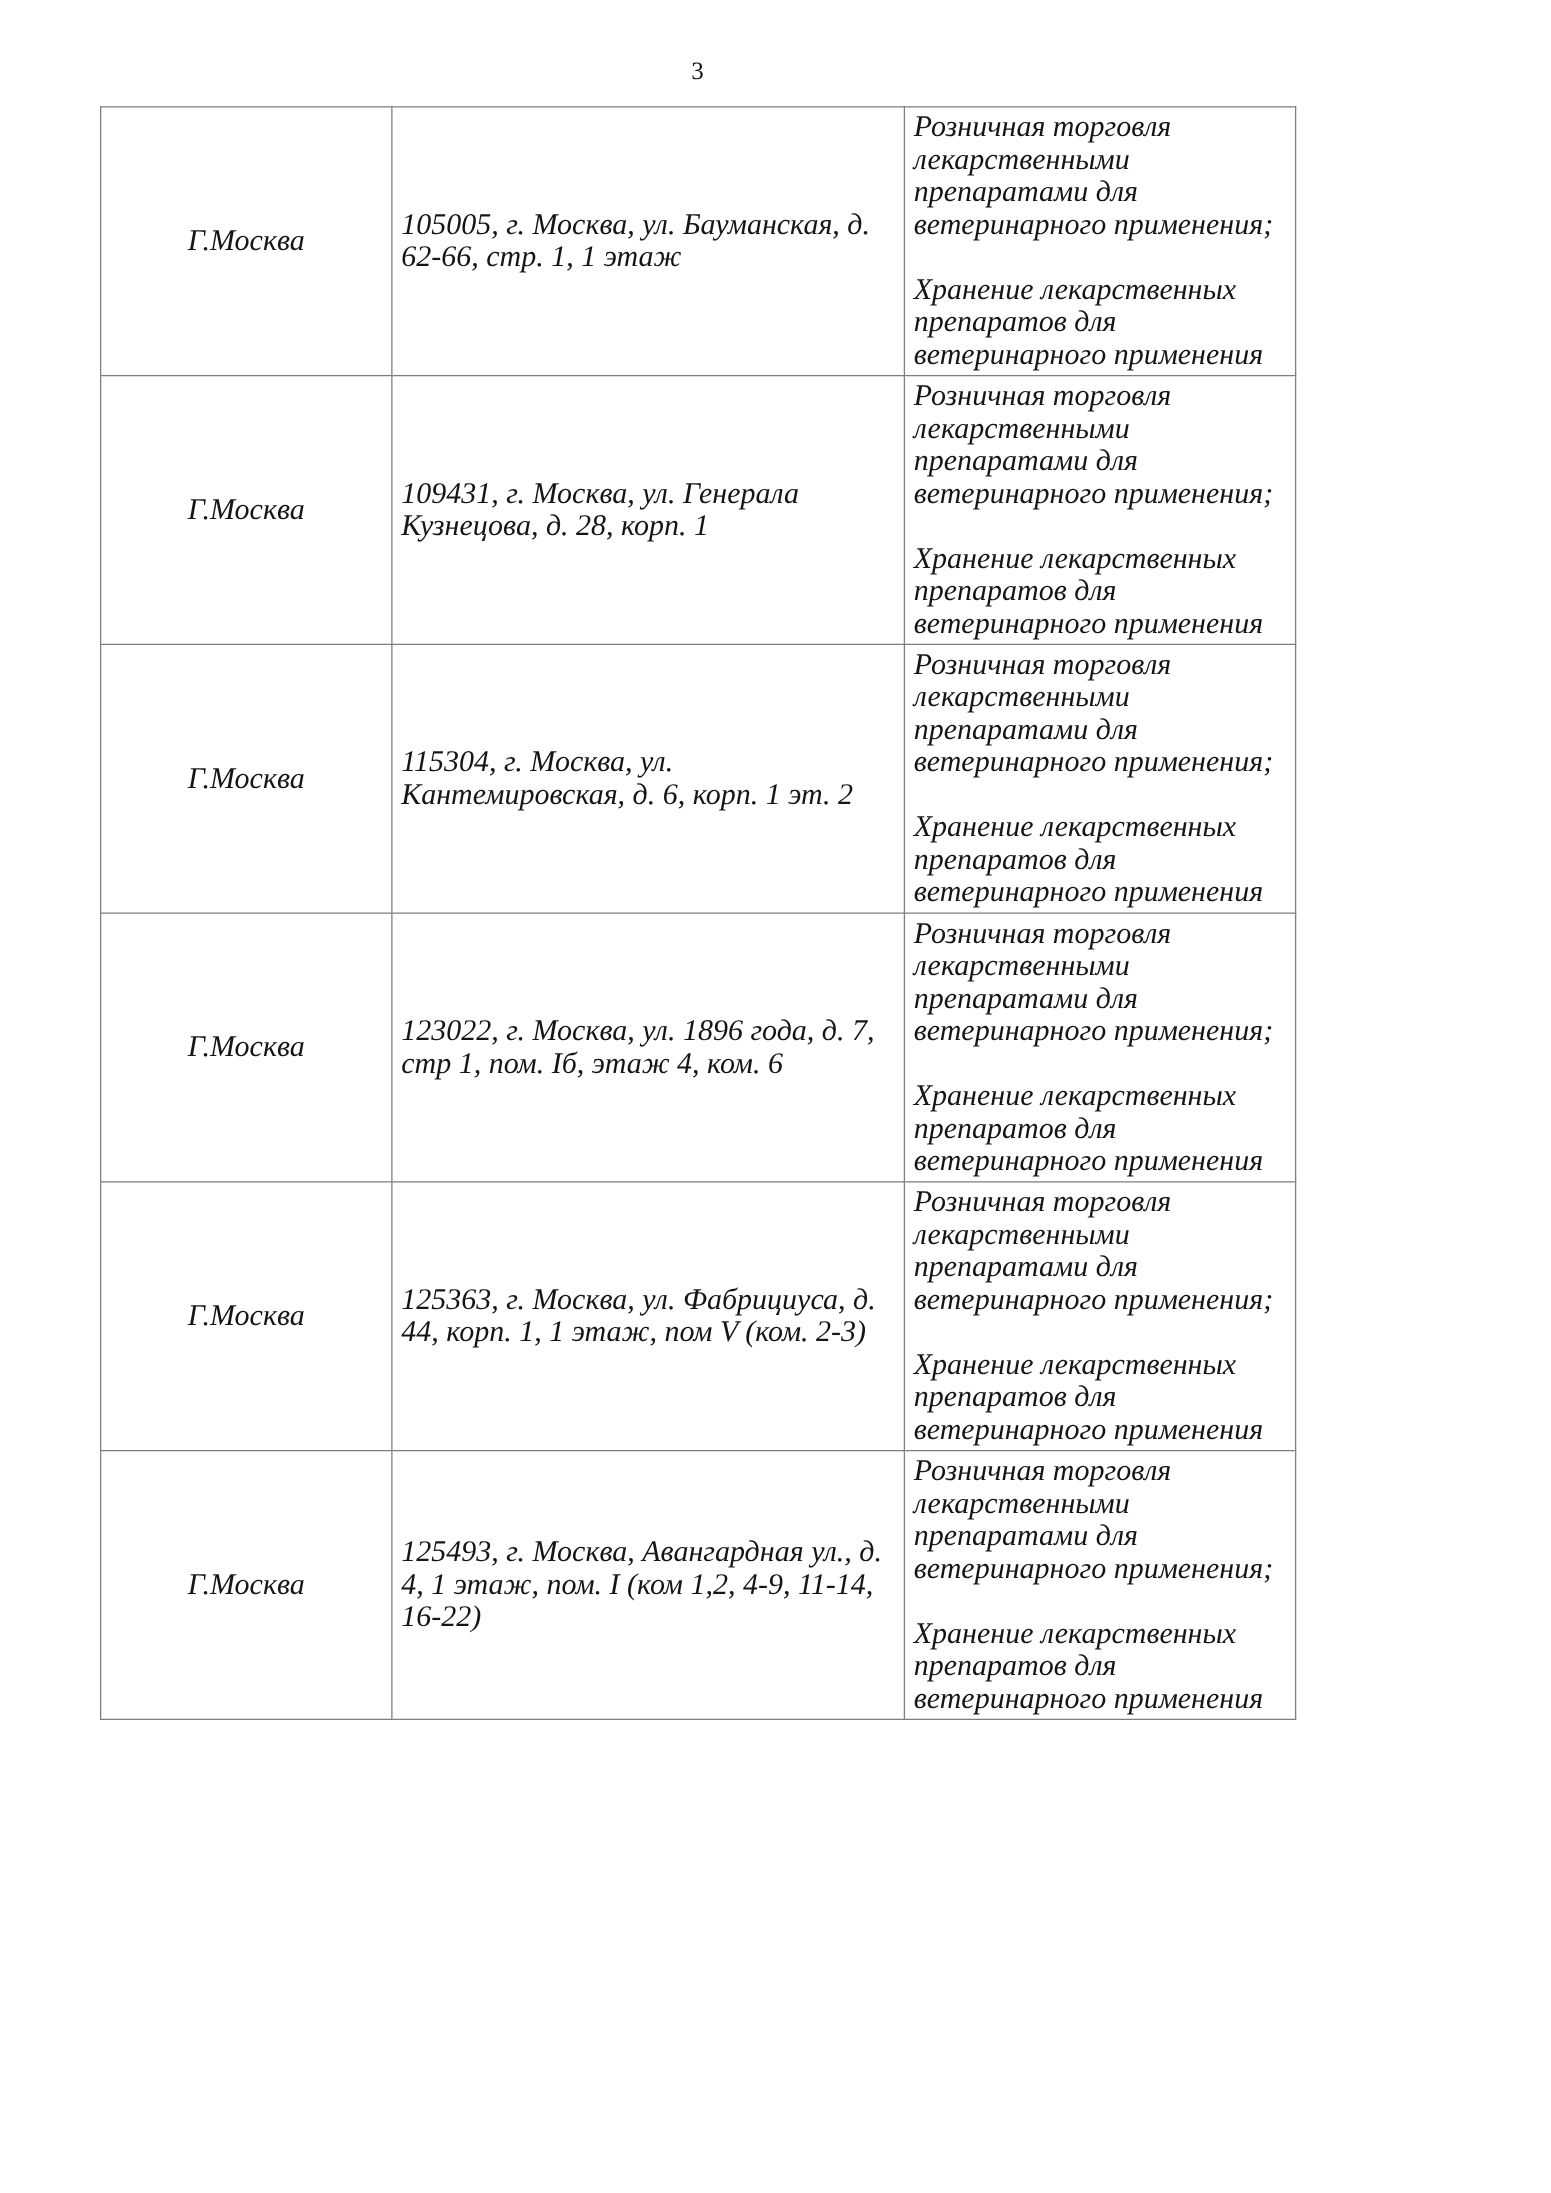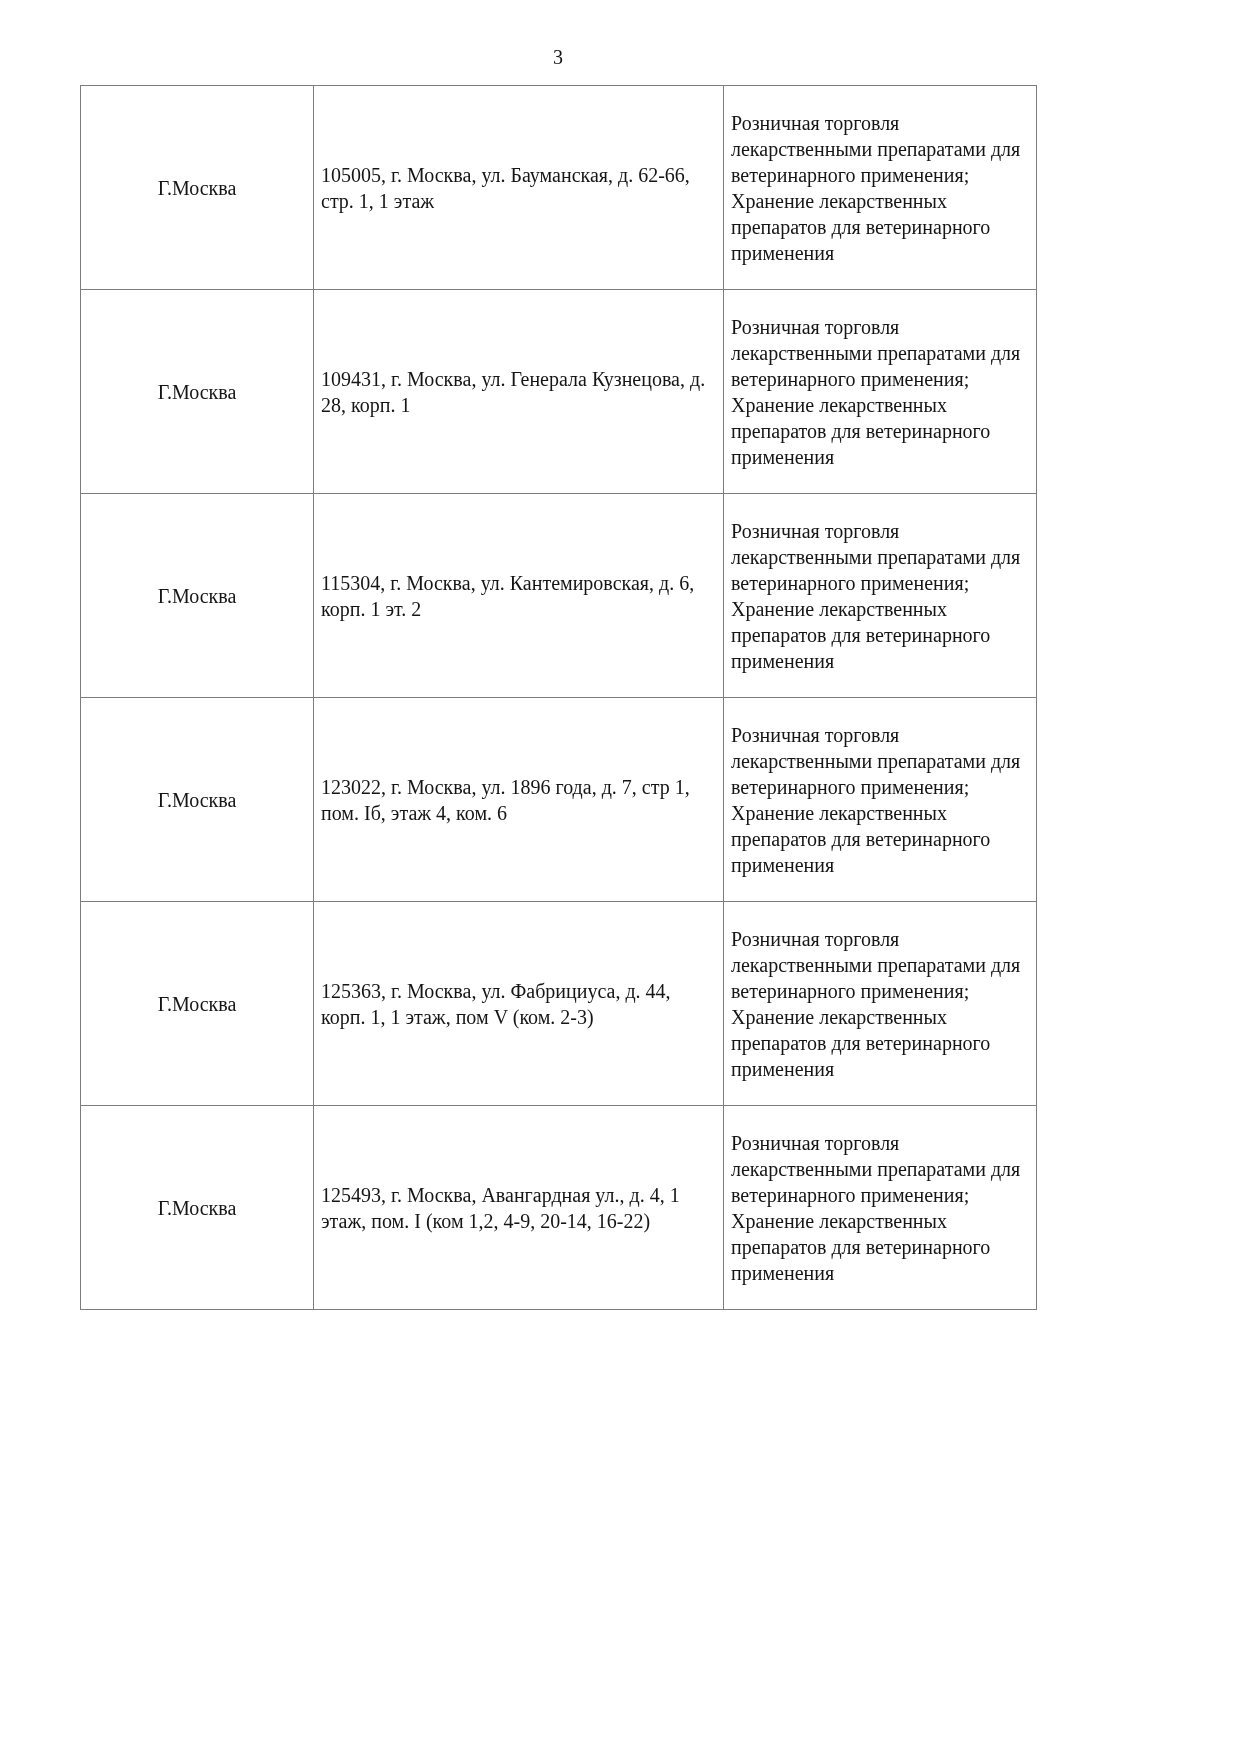--- a/index.html
+++ b/index.html
@@ -26,40 +26,42 @@
   table.doc-table {
     position: absolute;
     top: 85px;
     left: 80px;
     width: 956px;
     border-collapse: collapse;
     table-layout: fixed;
   }
   table.doc-table td {
     border: 1px solid #7d7d7d;
-    font-size: 20px;
+    font-size: 24px;
     line-height: 26px;
     padding: 3px 7px;
     vertical-align: middle;
     word-wrap: break-word;
+    font-style: italic;
   }
   table.doc-table tr {
     height: 204px;
   }
   td.col-city {
     vertical-align: middle;
     text-align: center;
   }
   td.col-address {
     vertical-align: middle;
   }
   td.col-activity {
     vertical-align: top;
   }
   .activity-storage {
+    margin-top: 26px;
   }
 </style>
 </head>
 <body>
 
 <div class="page-number">3</div>
 
 <table class="doc-table">
   <colgroup>
     <col style="width:233px">
@@ -102,20 +104,20 @@
     <tr>
       <td class="col-city">Г.Москва</td>
       <td class="col-address">125363, г. Москва, ул. Фабрициуса, д. 44, корп. 1, 1 этаж, пом V (ком. 2-3)</td>
       <td class="col-activity">
         <div class="activity-retail">Розничная торговля лекарственными препаратами для ветеринарного применения;</div>
         <div class="activity-storage">Хранение лекарственных препаратов для ветеринарного применения</div>
       </td>
     </tr>
     <tr>
       <td class="col-city">Г.Москва</td>
-      <td class="col-address">125493, г. Москва, Авангардная ул., д. 4, 1 этаж, пом. I (ком 1,2, 4-9, 20-14, 16-22)</td>
+      <td class="col-address">125493, г. Москва, Авангардная ул., д. 4, 1 этаж, пом. I (ком 1,2, 4-9, 11-14, 16-22)</td>
       <td class="col-activity">
         <div class="activity-retail">Розничная торговля лекарственными препаратами для ветеринарного применения;</div>
         <div class="activity-storage">Хранение лекарственных препаратов для ветеринарного применения</div>
       </td>
     </tr>
   </tbody>
 </table>
 
 </body></html>

